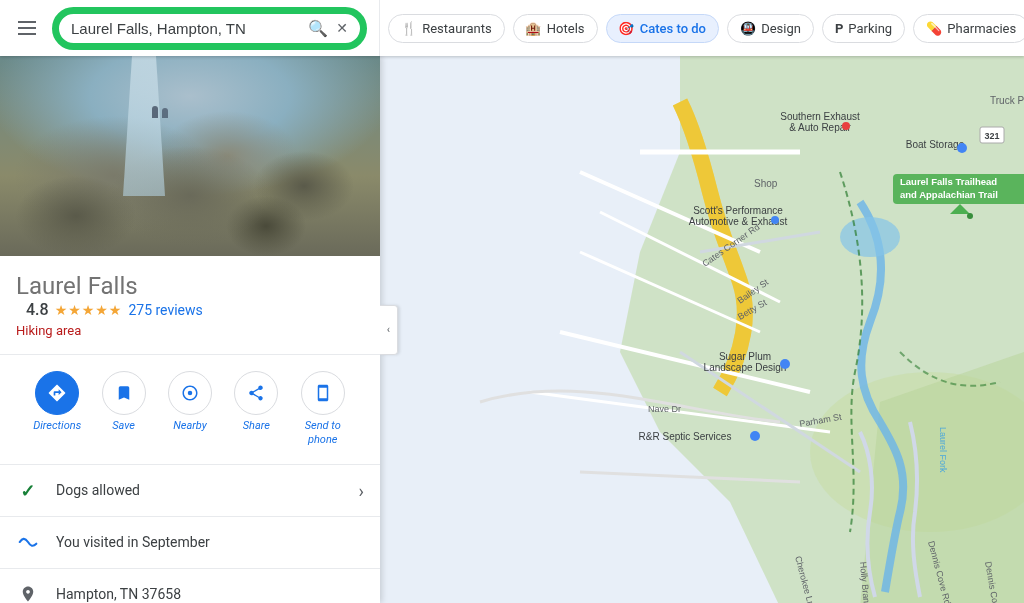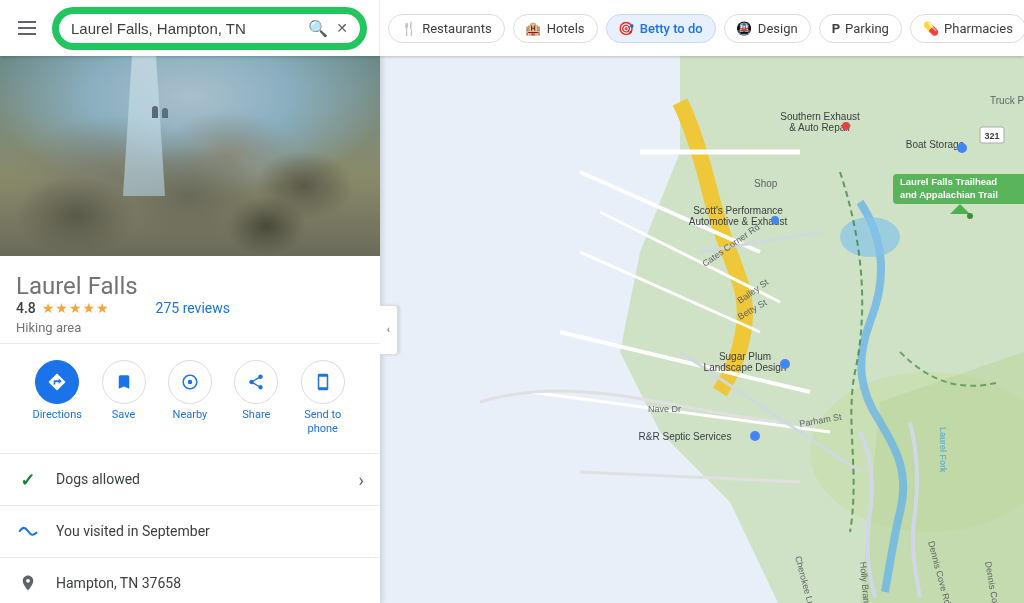--- a/index.html
+++ b/index.html
@@ -61,32 +61,34 @@
       font-weight: 400;
       color: #737373;
       margin-bottom: 0;
     }
     .rating-row {
       display: flex;
       align-items: center;
       gap: 6px;
       margin-bottom: 4px;
     }
-    .rating-number { font-size: 14px; color: #3c4043; font-weight: 500; }
+    .rating-number { font-size: 16px; color: #3c4043; font-weight: 500; margin-left: 10px; }
     .stars { color: #f4a637; font-size: 14px; letter-spacing: 1px; }
-    .review-count { font-size: 14px; color: #1a73e8; cursor: pointer; margin-left: 40px; }
-    .place-type { font-size: 13px; color: #737373; }
+    .review-count { font-size: 14px; color: #1a73e8; cursor: pointer; }
+    .place-type { font-size: 13px; color: #b91c1c; }
 
     
     .action-buttons {
       display: flex;
       justify-content: space-around;
       padding: 16px 24px;
       border-top: 1px solid #e8eaed;
       border-bottom: 1px solid #e8eaed;
+      margin-top: 8px;
+      font-style: italic;
     }
     .action-btn {
       display: flex;
       flex-direction: column;
       align-items: center;
       gap: 4px;
       cursor: pointer;
       min-width: 64px;
     }
     .action-btn-circle {
@@ -168,21 +170,21 @@
     <div style="display:flex;align-items:center;gap:5px;padding:6px 12px;border-radius:20px;border:1px solid #dadce0;background:#fff;font-size:13px;color:#3c4043;cursor:pointer;white-space:nowrap;">
       <span>🍴</span>
       <span>Restaurants</span>
     </div>
     <div style="display:flex;align-items:center;gap:5px;padding:6px 12px;border-radius:20px;border:1px solid #dadce0;background:#fff;font-size:13px;color:#3c4043;cursor:pointer;white-space:nowrap;">
       <span>🏨</span>
       <span>Hotels</span>
     </div>
     <div style="display:flex;align-items:center;gap:5px;padding:6px 12px;border-radius:20px;border:1px solid #c5d8f8;background:#e8f0fe;font-size:13px;color:#1a73e8;cursor:pointer;white-space:nowrap;font-weight:500;">
       <span>🎯</span>
-      <span>Betty to do</span>
+      <span>Cates to do</span>
     </div>
     <div style="display:flex;align-items:center;gap:5px;padding:6px 12px;border-radius:20px;border:1px solid #dadce0;background:#fff;font-size:13px;color:#3c4043;cursor:pointer;white-space:nowrap;">
       <span>🚇</span>
       <span>Design</span>
     </div>
     <div style="display:flex;align-items:center;gap:5px;padding:6px 12px;border-radius:20px;border:1px solid #dadce0;background:#fff;font-size:13px;color:#3c4043;cursor:pointer;white-space:nowrap;">
       <span style="font-size:13px;font-weight:bold;">P</span>
       <span>Parking</span>
     </div>
     <div style="display:flex;align-items:center;gap:5px;padding:6px 12px;border-radius:20px;border:1px solid #dadce0;background:#fff;font-size:13px;color:#3c4043;cursor:pointer;white-space:nowrap;">

